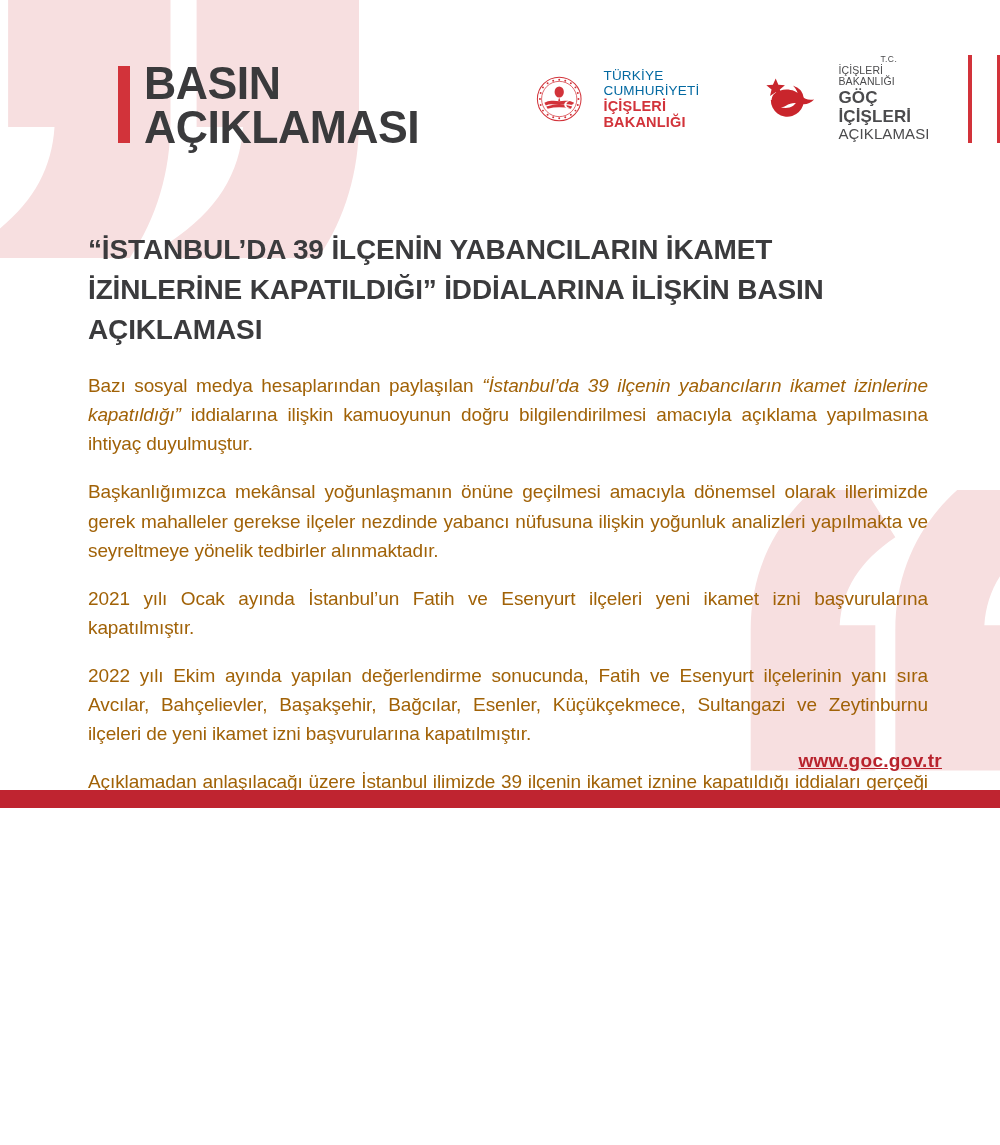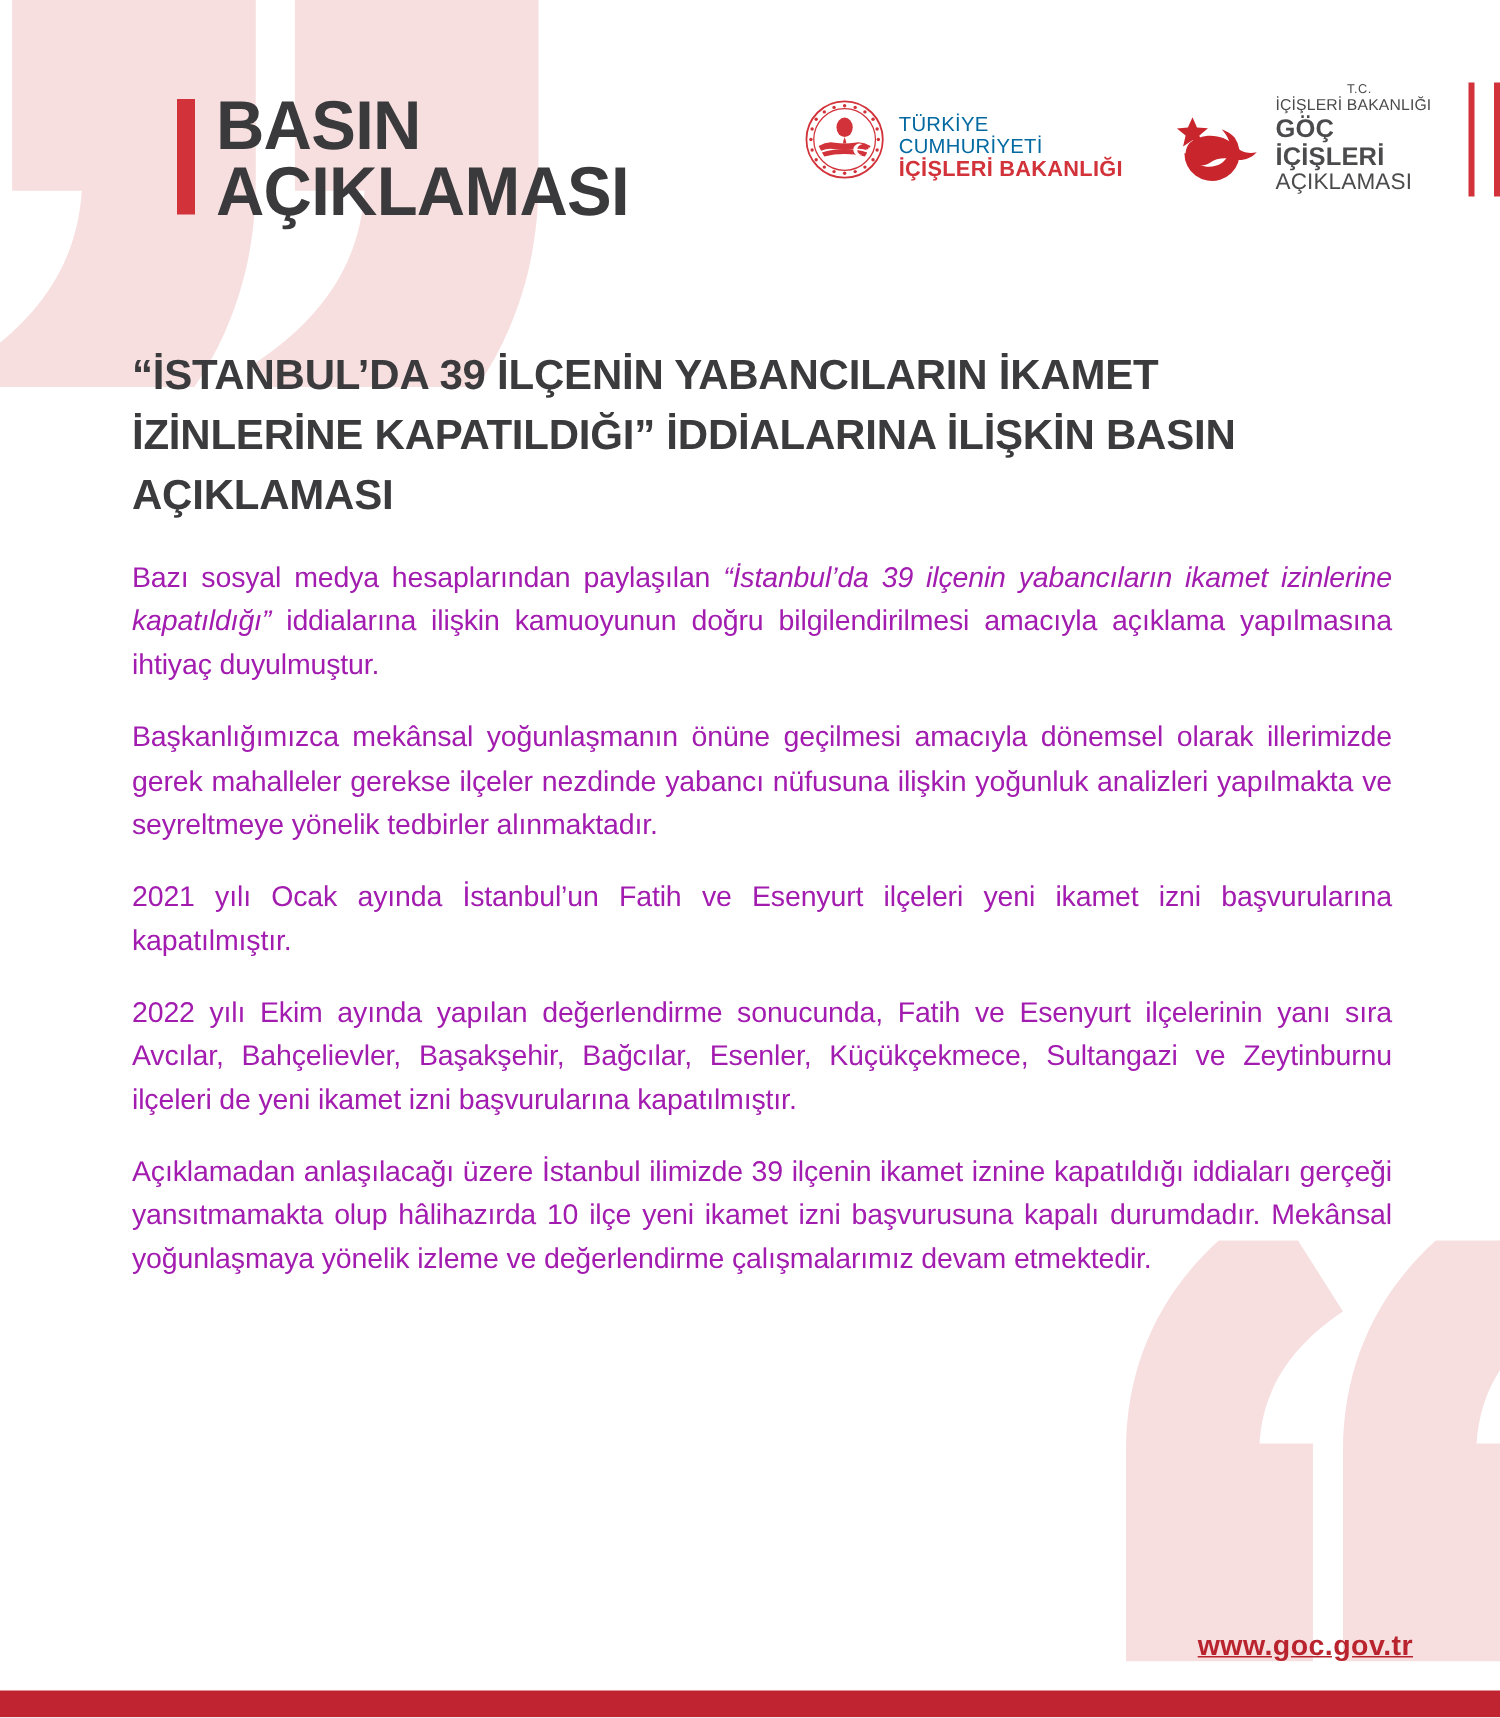--- a/index.html
+++ b/index.html
@@ -6,21 +6,21 @@
     margin: 0;
     padding: 0;
     background: #ffffff;
   }
   body {
     font-family: "Liberation Sans", sans-serif;
   }
   .page {
     position: relative;
     width: 1000px;
-    height: 1145px;
+    height: 808px;
     background: #ffffff;
     overflow: hidden;
   }
 
   
   .deco {
     position: absolute;
     pointer-events: none;
     z-index: 0;
   }
@@ -63,21 +63,21 @@
 
   
   .logos {
     position: absolute;
     left: 536px;
     top: 55px;
     display: flex;
     align-items: center;
     gap: 28px;
   }
-  .logo-block { display: flex; align-items: flex-end; gap: 9px; }
+  .logo-block { display: flex; align-items: center; gap: 21px; }
   .logo-text {
     display: flex;
     flex-direction: column;
     line-height: 1.12;
   }
   .logo-text .l1 {
     color: #0369a1;
     font-size: 13.5px;
     font-weight: normal;
     letter-spacing: 0.2px;
@@ -125,21 +125,21 @@
     line-height: 1.42;
     color: #3b3b3d;
     letter-spacing: -0.15px;
     margin: 0 0 22px 0;
     max-width: 830px;
   }
   p.para {
     font-family: "Liberation Sans", sans-serif;
     font-size: 19px;
     line-height: 1.53;
-    color: #a21caf;
+    color: #a16207;
     margin: 0 0 19px 0;
     text-align: justify;
     letter-spacing: -0.1px;
   }
   p.para em { font-style: italic; }
   p.closing {
     font-family: "Liberation Sans", sans-serif;
     font-size: 19.5px;
     font-weight: bold;
     color: #3b3b3d;

